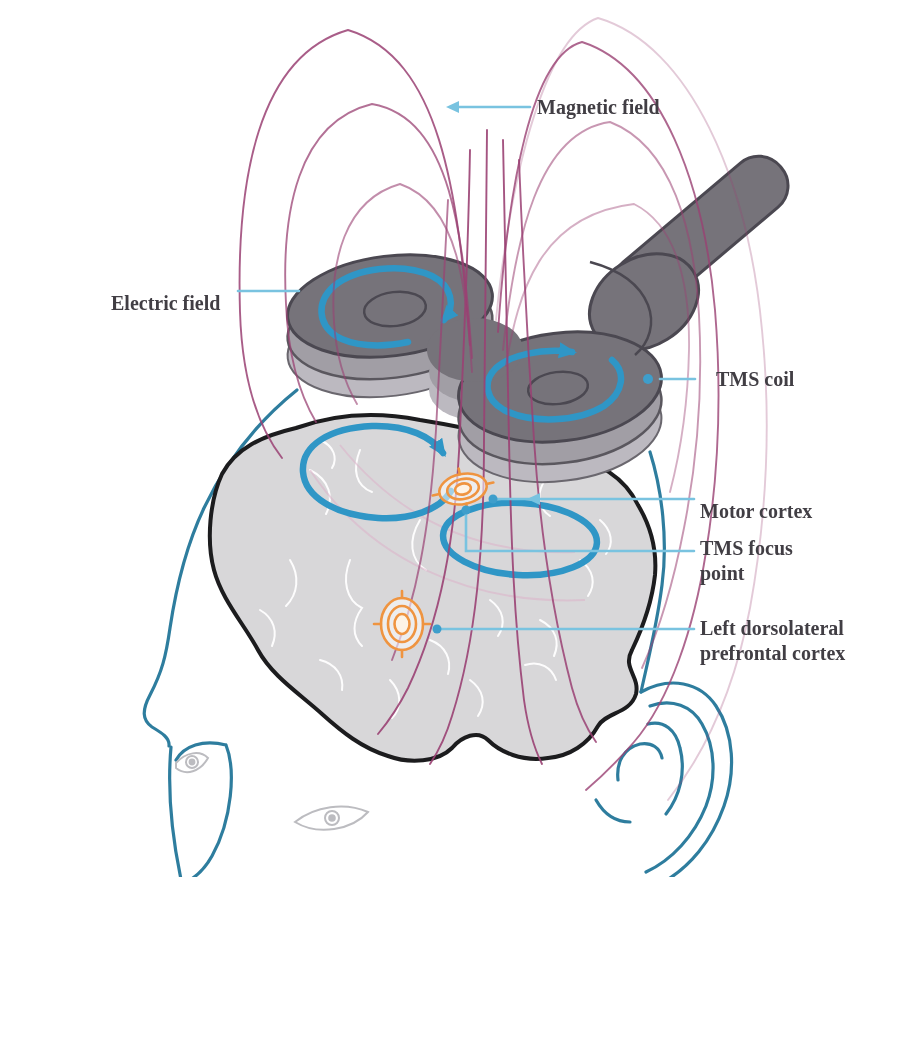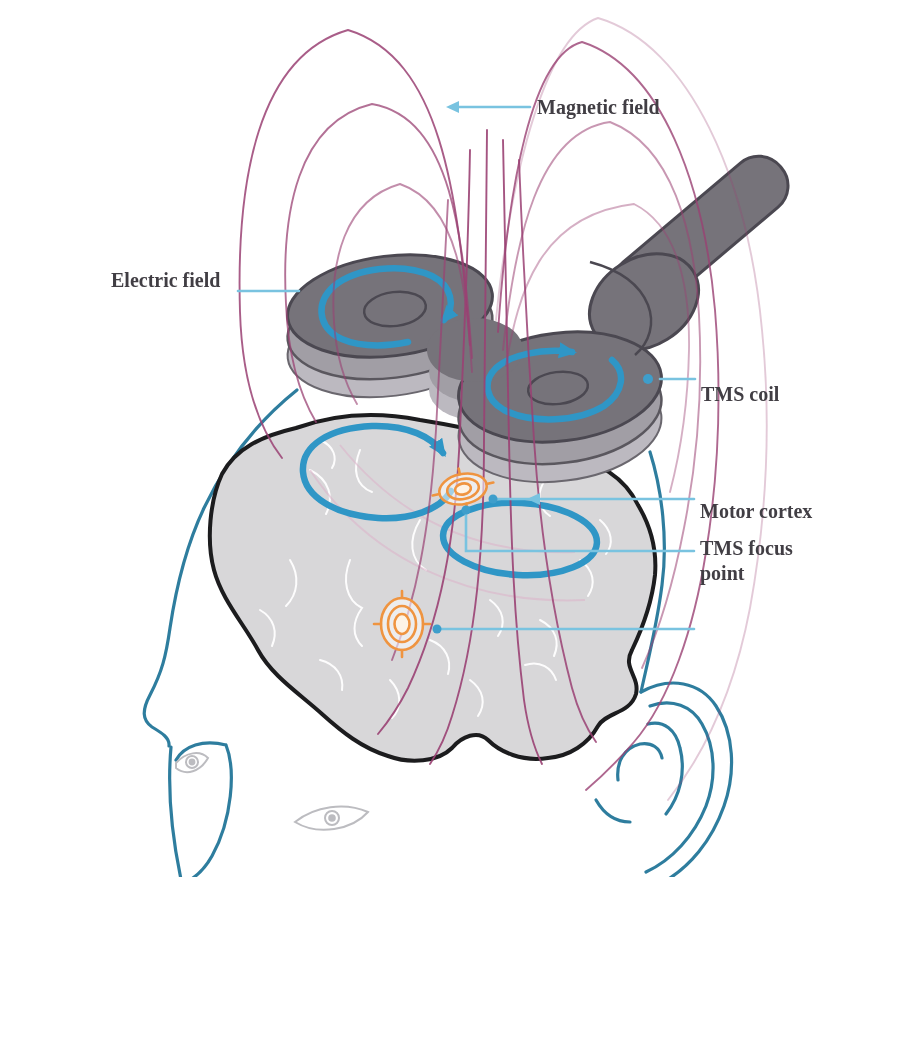--- a/index.html
+++ b/index.html
@@ -157,19 +157,20 @@
     <circle cx="493" cy="499" r="4.5" fill="#3e9ecb" stroke="none"></circle>
     <polygon points="527,499 540,493 540,505" fill="#79c3e0" stroke="none"></polygon>
     <path d="M 466,510 L 466,551 L 694,551"></path>
     <circle cx="466" cy="510" r="4.5" fill="#3e9ecb" stroke="none"></circle>
     <path d="M 437,629 L 694,629"></path>
     <circle cx="437" cy="629" r="4.5" fill="#3e9ecb" stroke="none"></circle>
   </g>
 </svg>
 
 <div class="lbl" style="left:537px;top:95px;width:170px;">Magnetic field</div>
-<div class="lbl" style="left:111px;top:268px;width:130px;">Electric field</div>
-<div class="lbl" style="left:701px;top:382px;width:110px;">TMS coil</div>
+<div class="lbl" style="left:111px;top:291px;width:130px;">Electric field</div>
+<div class="lbl" style="left:701px;top:367px;width:110px;padding-left:15px;">TMS coil</div>
 <div class="lbl" style="left:700px;top:486px;width:140px;margin-top:13px;">Motor cortex</div>
 <div class="lbl multi" style="left:700px;top:536px;width:100px;">TMS focus point</div>
+<div class="lbl multi" style="left:700px;top:616px;width:162px;">Left dorsolateral prefrontal cortex</div>
 
 
 </div>
 
 </body></html>

